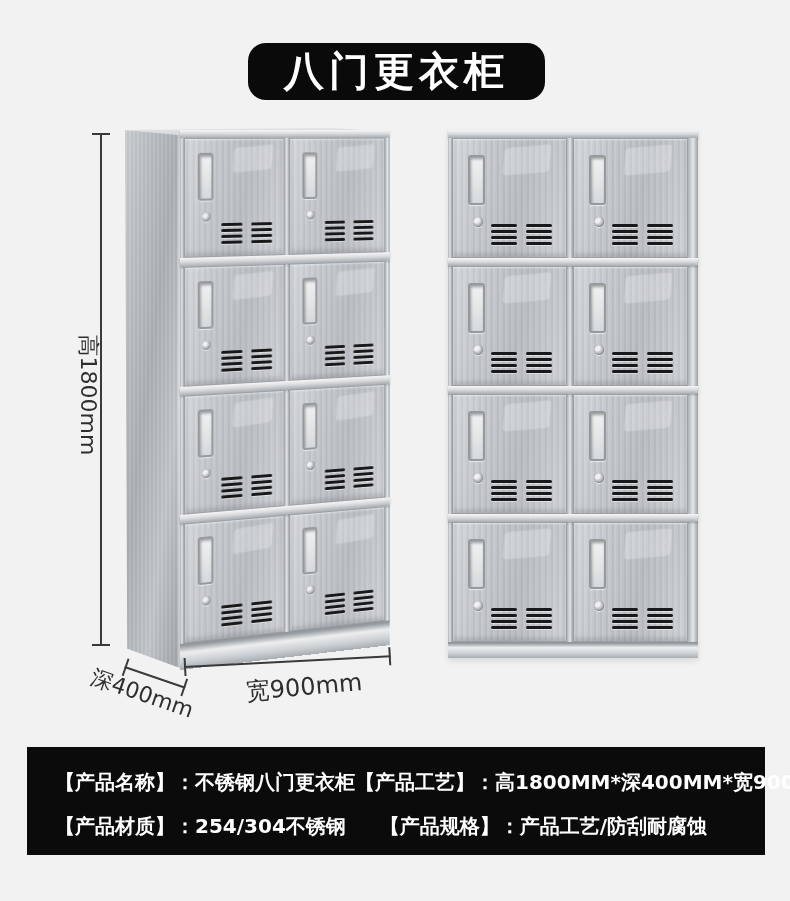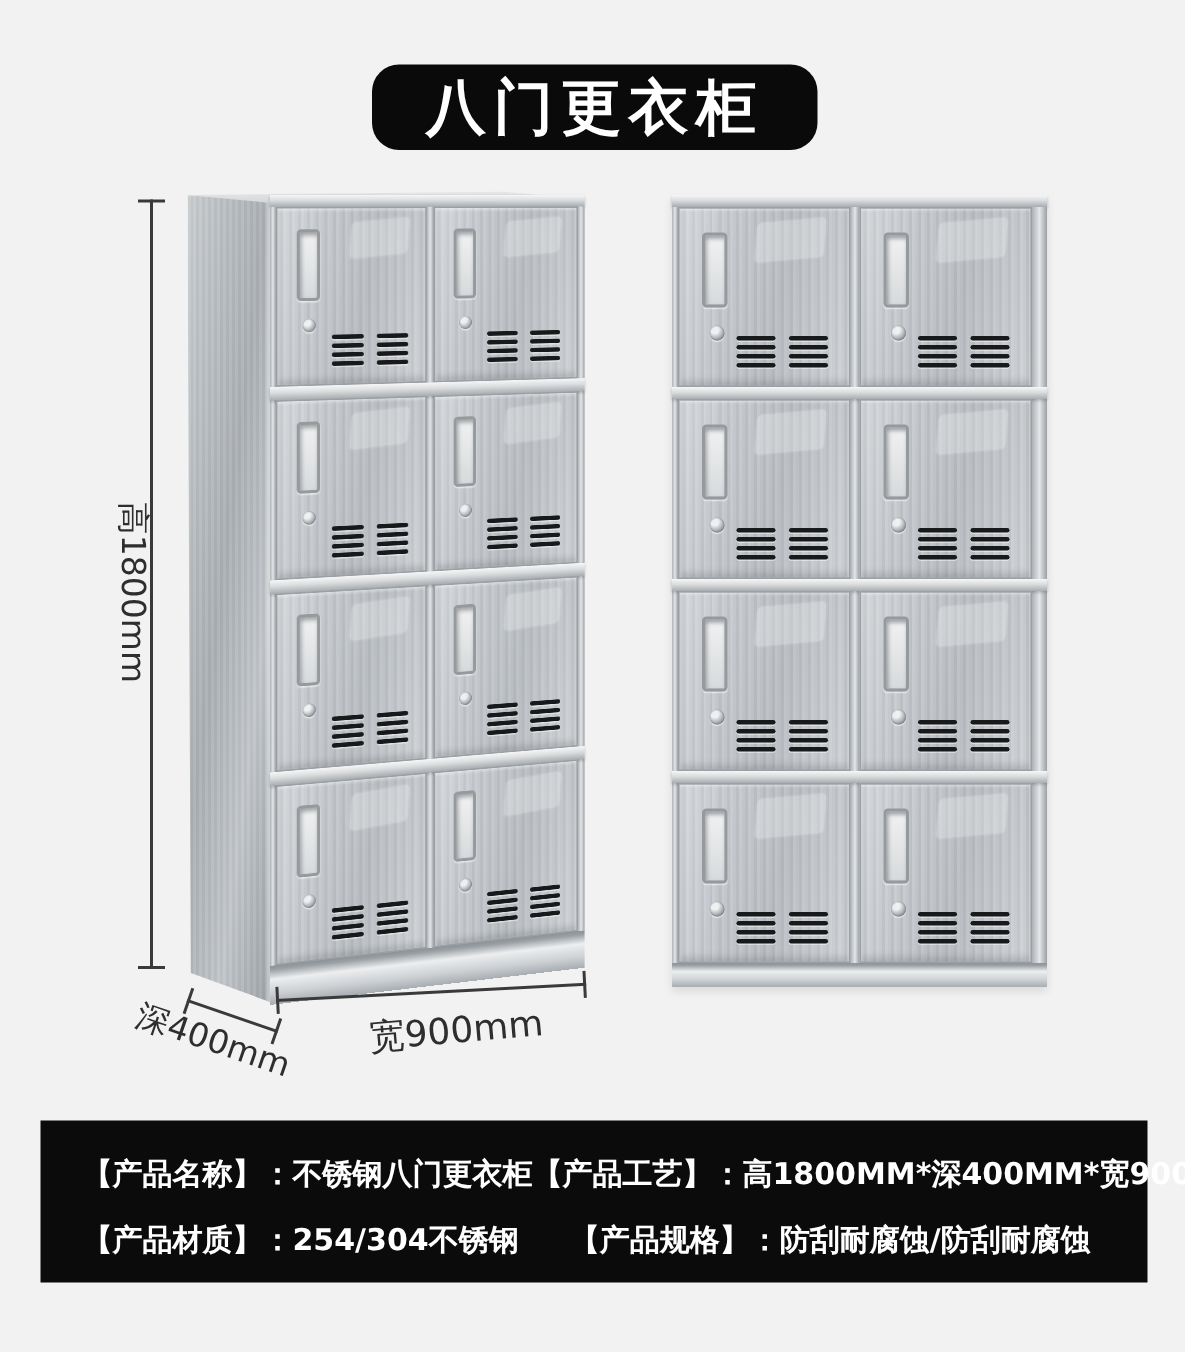--- a/index.html
+++ b/index.html
@@ -413,17 +413,17 @@
   <div class="dimlabel" style="left:86px;top:679px;width:112px;transform:rotate(19deg);">深400mm</div>
 
   <div class="dline" style="left:184px;top:666px;width:207px;transform-origin:0 0;transform:rotate(-3deg);"></div>
   <div class="dimlabel" style="left:238px;top:671px;width:132px;font-size:24px;transform:rotate(-5deg);">宽900mm</div>
 
   <div class="infobar">
     <div class="info-line">
       <span>【产品名称】：</span><span>不锈钢八门更衣柜</span><span>【产品工艺】：</span><span>高1800MM*深400MM*宽900MM</span>
     </div>
     <div class="info-line">
-      <span>【产品材质】：</span><span>254/304不锈钢</span><span class="spacer"></span><span>【产品规格】：</span><span>防刮耐腐蚀/防刮耐腐蚀</span>
+      <span>【产品材质】：</span><span>254/304不锈钢</span><span class="spacer"></span><span>【产品规格】：</span><span>产品工艺/防刮耐腐蚀</span>
     </div>
   </div>
 
 </div>
 
 </body></html>

